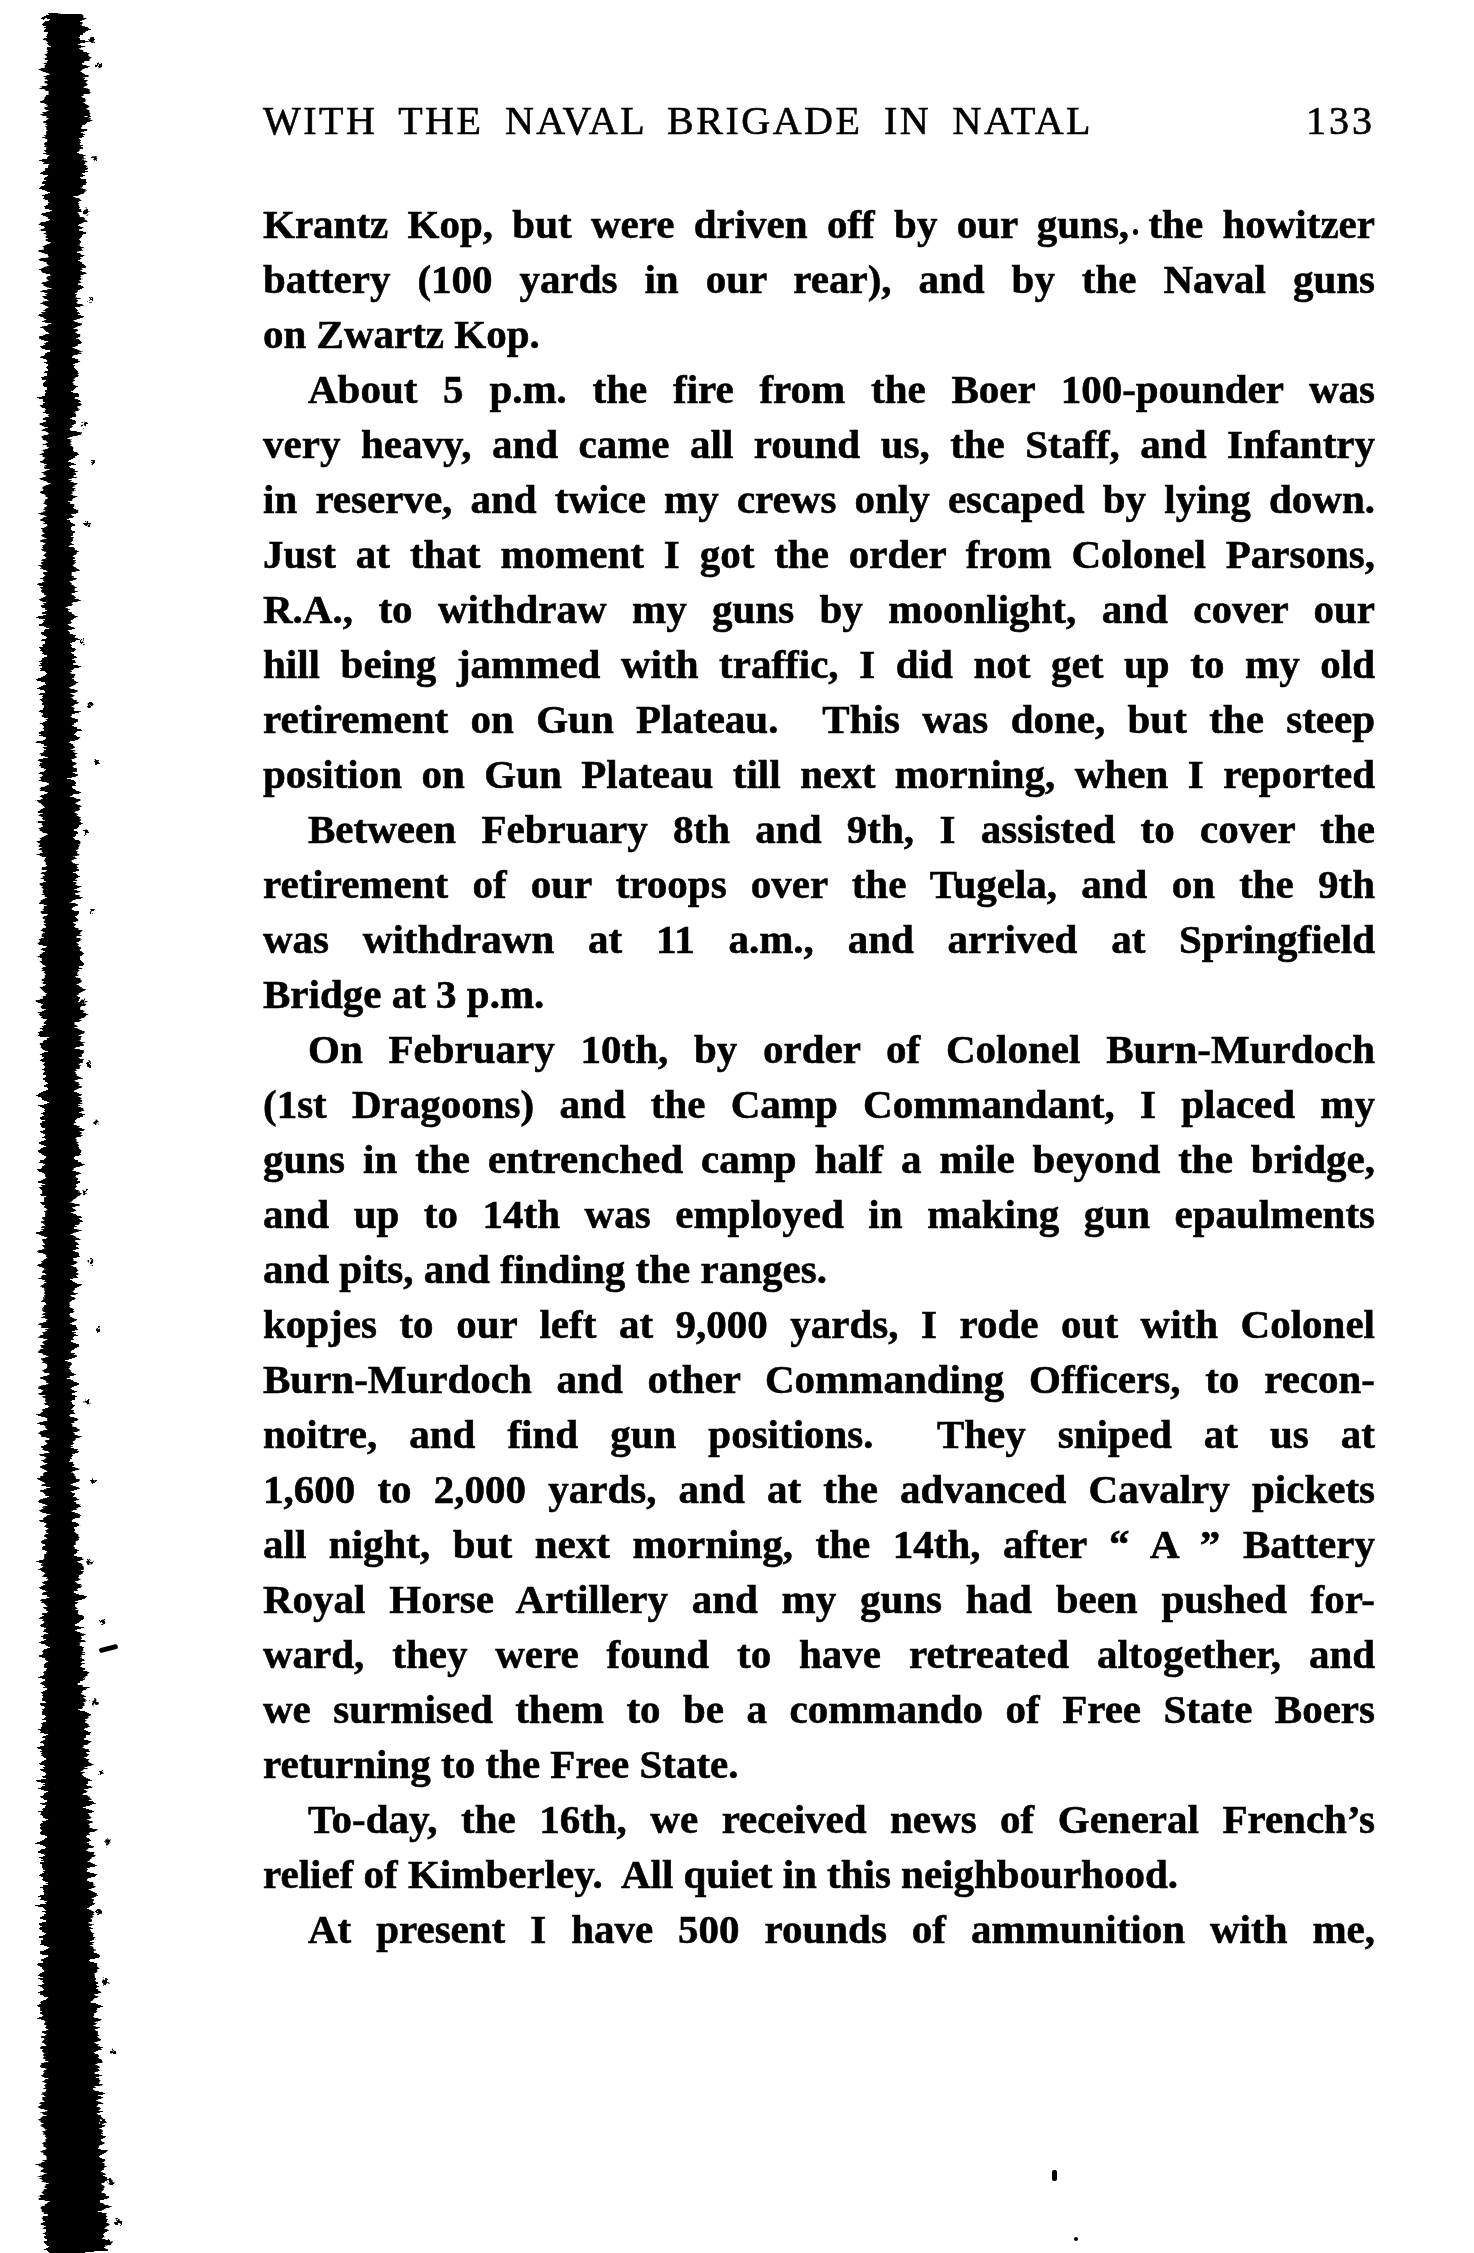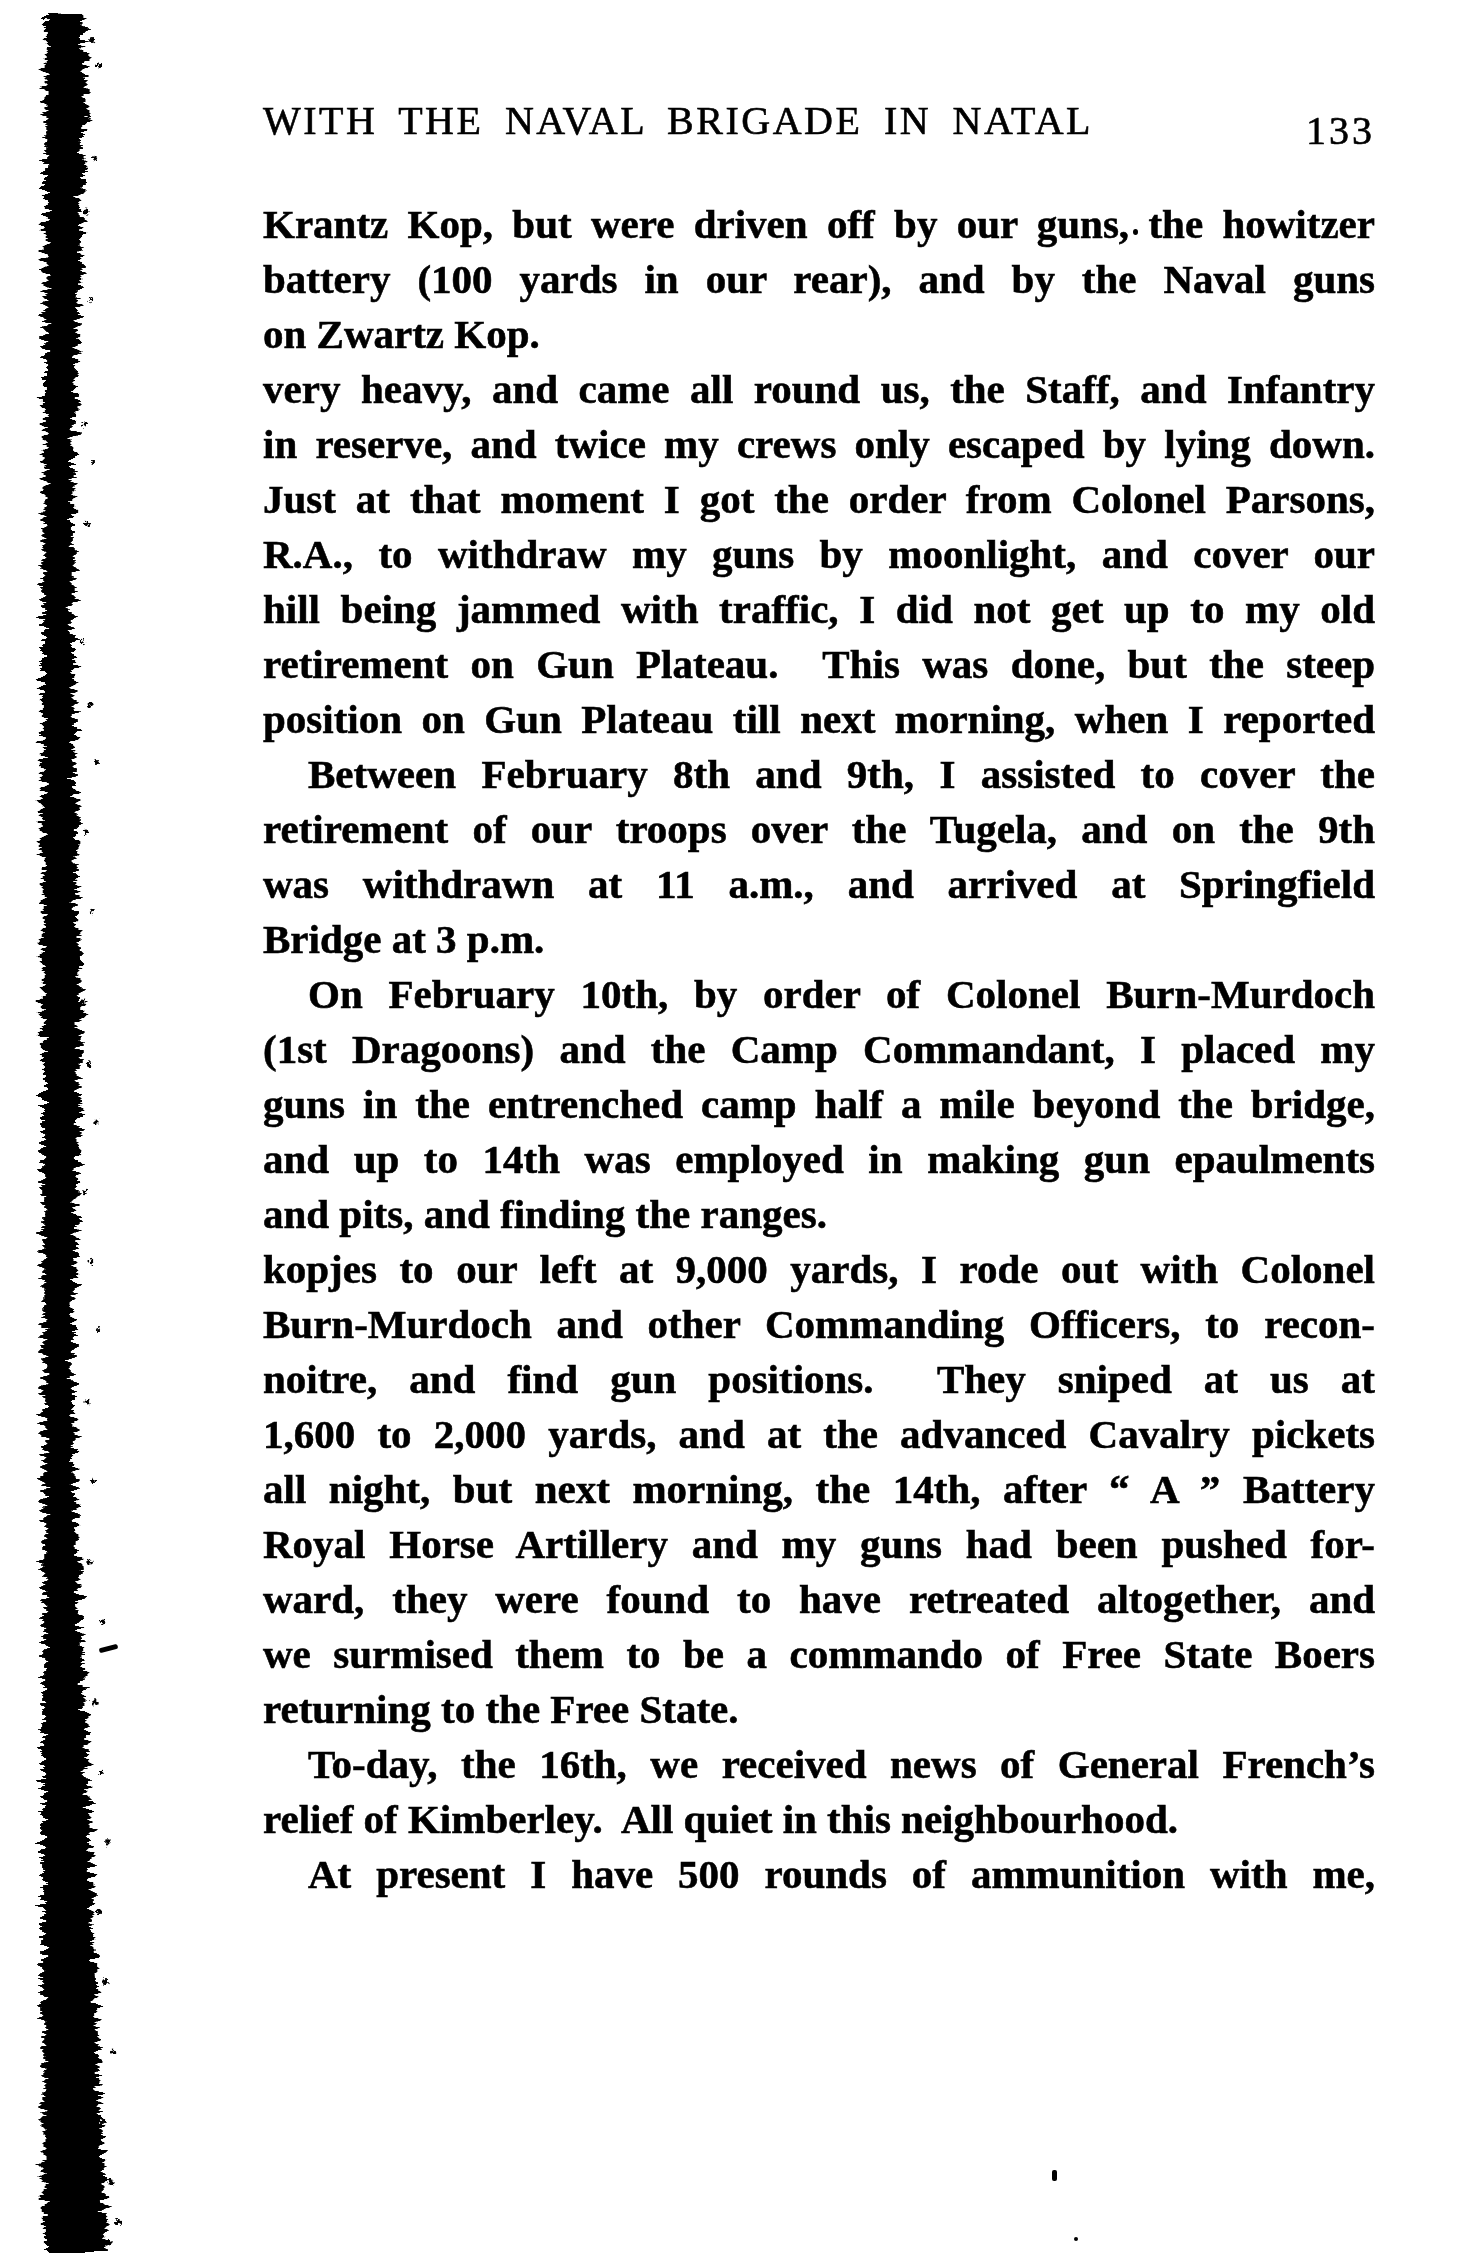--- a/index.html
+++ b/index.html
@@ -42,21 +42,21 @@
     font-size: 40px;
     line-height: 54px;
     letter-spacing: 2.5px;
     word-spacing: 9px;
     white-space: nowrap;
     -webkit-text-stroke: 0.6px currentColor;
   }
   .page-number {
     position: absolute;
     right: 0;
-    top: 10px;
+    top: 0;
     font-size: 40px;
     line-height: 54px;
     letter-spacing: 3px;
     -webkit-text-stroke: 0.6px currentColor;
   }
   
   .textblock {
     position: absolute;
     left: 263px;
     top: 197px;
@@ -153,20 +153,21 @@
 
   <div class="header">
     <span class="running-title">WITH THE NAVAL BRIGADE IN NATAL</span>
     <span class="page-number">133</span>
   </div>
 
   <div class="textblock" id="textblock">
       <div class="line">Krantz Kop, but were driven off by our guns, the howitzer</div>
       <div class="line">battery (100 yards in our rear), and by the Naval guns</div>
       <div class="line end">on Zwartz Kop.</div>
+      <div class="line indent">About 5 p.m. the fire from the Boer 100-pounder was</div>
       <div class="line">very heavy, and came all round us, the Staff, and Infantry</div>
       <div class="line">in reserve, and twice my crews only escaped by lying down.</div>
       <div class="line">Just at that moment I got the order from Colonel Parsons,</div>
       <div class="line">R.A., to withdraw my guns by moonlight, and cover our</div>
       <div class="line">hill being jammed with traffic, I did not get up to my old</div>
       <div class="line">retirement on Gun Plateau.&nbsp; This was done, but the steep</div>
       <div class="line">position on Gun Plateau till next morning, when I reported</div>
       <div class="line indent">Between February 8th and 9th, I assisted to cover the</div>
       <div class="line">retirement of our troops over the Tugela, and on the 9th</div>
       <div class="line">was withdrawn at 11 a.m., and arrived at Springfield</div>

